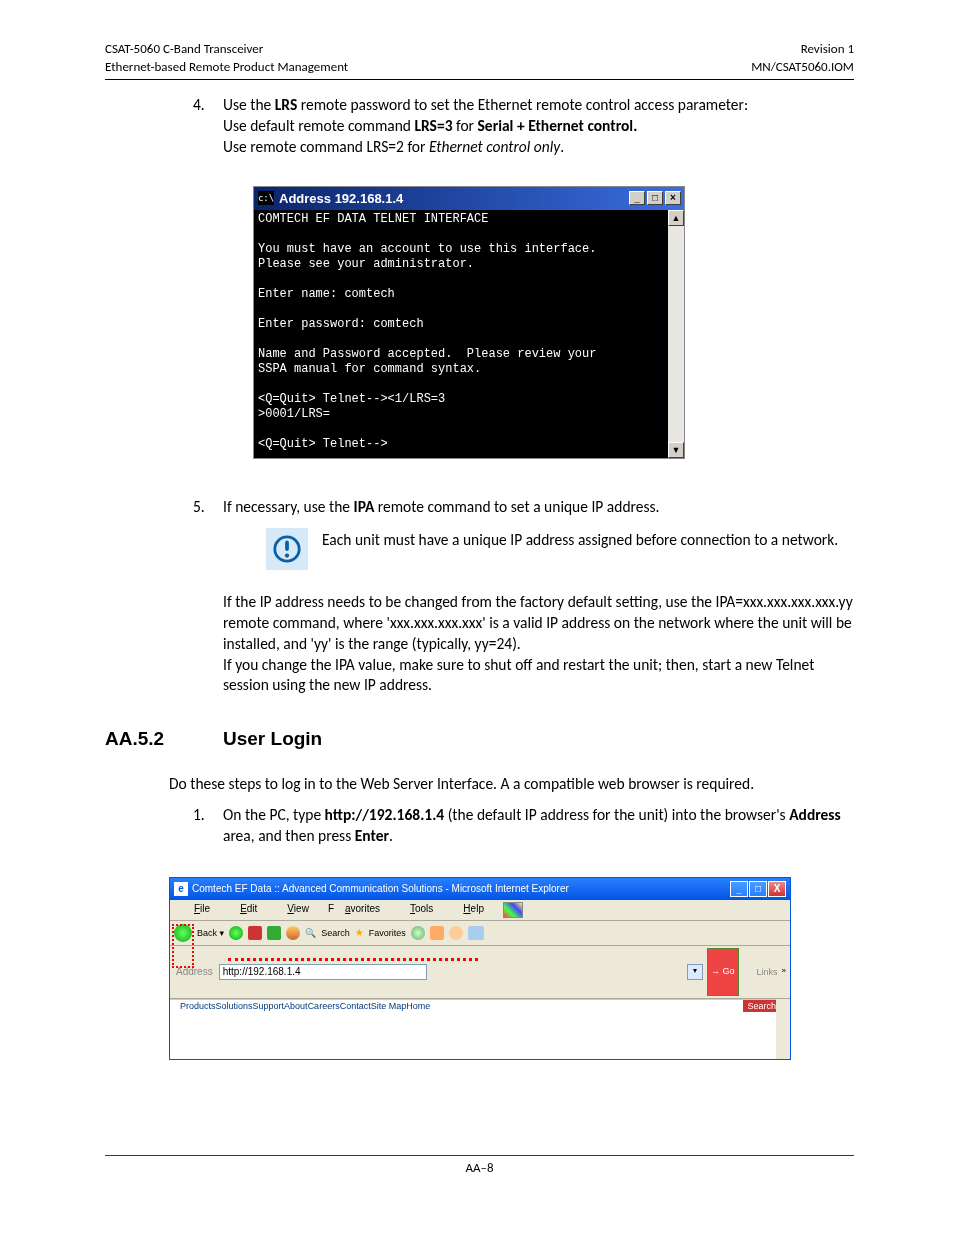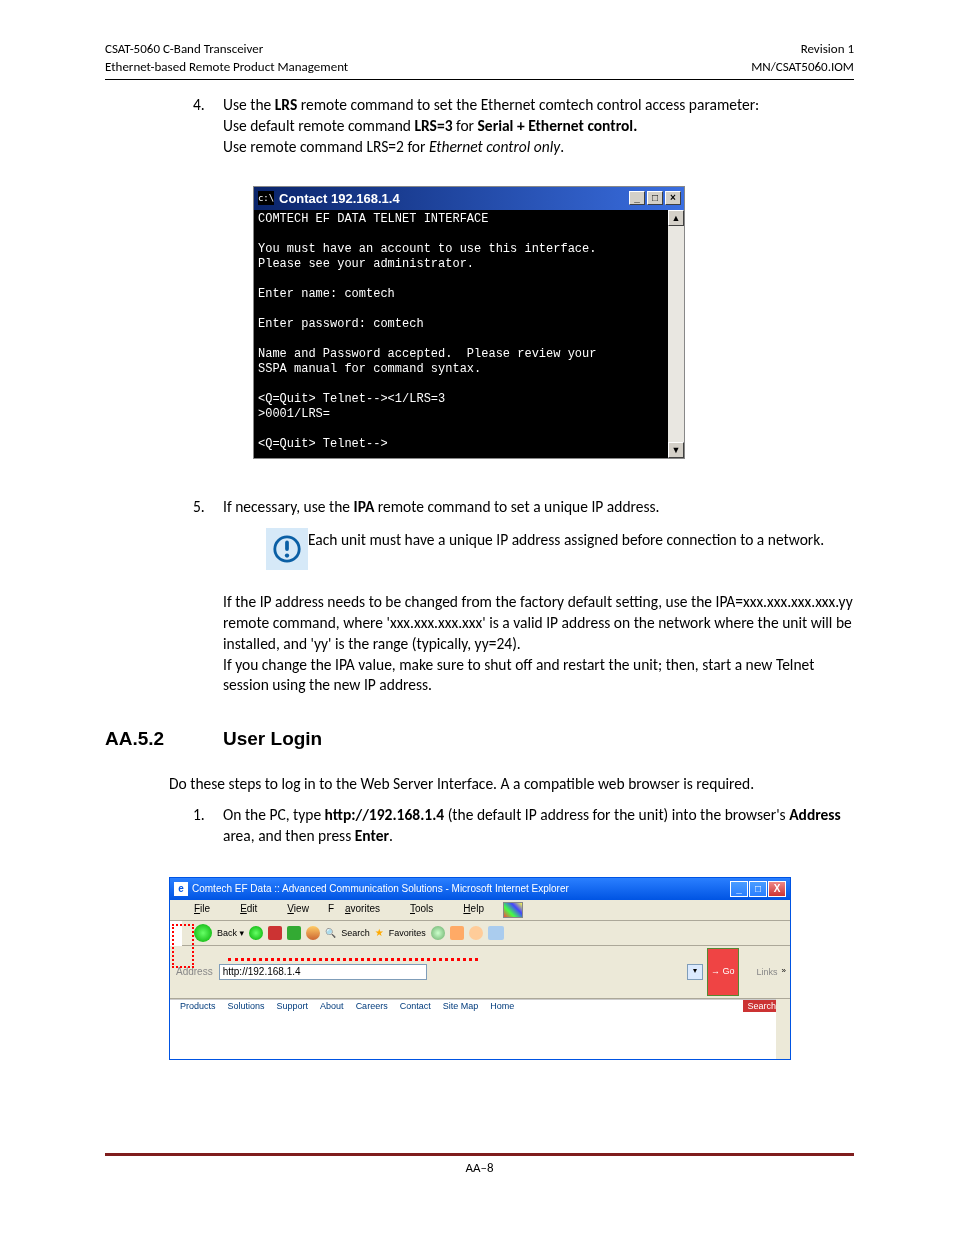--- a/index.html
+++ b/index.html
@@ -118,20 +118,21 @@
     font-size:9px;
     line-height:14px;
     box-sizing: border-box;
   }
   .sb-track { flex:1; background:#e9e7e1; }
 
   
   .note {
     display: flex;
     align-items: flex-start;
+    gap: 14px;
     margin: 10px 0 22px 0;
     padding-left: 43px;
   }
   .note-icon {
     width: 42px; height: 42px;
     background: #d6e9f8;
     display: flex;
     align-items: center;
     justify-content: center;
   }
@@ -195,26 +196,25 @@
   }
   .ie-menu span { font-size:10px;margin-left:11px; }
   .ie-menu .u { text-decoration: underline; }
   .ie-flag {
     margin-left:auto;width:18px;height:14px;
     background:linear-gradient(45deg,#f44,#4f4,#44f,#ff4);
     border:1px solid #888;
   }
   .ie-tool {
     background:#ece9d8;
-    padding:3px 12px;
+    padding:3px 4px;
     display:flex;
     align-items:center;
     gap:5px;
     border-bottom:1px solid #aca899;
-    margin-left:12px;
   }
   .tool-icon { width:18px;height:18px;border-radius:50%; }
   .ie-addr {
     background:#ece9d8;
     padding:2px 4px;
     display:flex;
     align-items:center;
     gap:4px;
     border-bottom:1px solid #aca899;
     position:relative;
@@ -264,61 +264,61 @@
   .omtech-logo .globe {
     display:inline-block;width:16px;height:16px;border-radius:50%;
     background:radial-gradient(circle at 30% 30%, #9cf,#06c);
     vertical-align:middle;margin-right:2px;
   }
   .acs {
     font-family: Arial, sans-serif;
     font-weight:bold;color:#003b7c;font-size:15px;
   }
   .ie-nav {
-    display:flex;gap:12px;padding:0 10px;font-size:9px;color:#003b7c;
+    display:flex;padding:0 10px;font-size:9px;color:#003b7c;
     border-top:1px solid #ccc;
   }
   .ie-nav .srch {
     margin-left:auto;background:#c33;color:#fff;padding:0 4px;
   }
   .ie-scroll {
     position:absolute;right:0;top:0;bottom:0;width:14px;
     background:#ece9d8;
   }
 
   .footer {
     position:absolute;left:105px;right:100px;bottom:60px;
     text-align:center;font-size:13px;
-    border-top:3px solid #7f1d1d;padding-top:4px;
+    border-top:1px solid #7f1d1d;padding-top:4px;
   }
   b { font-weight: bold; }
   i { font-style: italic; }
 </style>
 </head>
 <body>
 
 <div class="page">
   <div class="header">
     <div class="header-left"><span>CSAT-5060 C-Band Transceiver</span><br><span>Ethernet-based Remote Product Management</span></div>
     <div class="header-right"><span>Revision 1</span><br><span>MN/CSAT5060.IOM</span></div>
   </div>
 
   <div class="content">
     <ol class="ol">
       <li class="li">
         <div class="li-num">4.</div>
         <div class="li-body">
-          <p><span>Use the </span><b>LRS</b><span> remote command to set the Ethernet comtech control access parameter:</span></p>
+          <p><span>Use the </span><b>LRS</b><span> remote password to set the Ethernet remote control access parameter:</span></p>
           <p><span>Use default remote command </span><b>LRS=3</b><span> for </span><b>Serial + Ethernet control.</b></p>
           <p><span>Use remote command LRS=2 for </span><i>Ethernet control only</i><span>.</span></p>
 
           <div class="telnet-window" style="margin-top:28px;">
             <div class="telnet-titlebar">
               <span class="telnet-icon">c:\</span>
-              <span class="telnet-title">Contact 192.168.1.4</span>
+              <span class="telnet-title">Address 192.168.1.4</span>
               <span class="win-btn">_</span>
               <span class="win-btn">□</span>
               <span class="win-btn">×</span>
             </div>
             <div class="telnet-body-wrap">
               <div class="telnet-body">COMTECH EF DATA TELNET INTERFACE
 
 You must have an account to use this interface.
 Please see your administrator.
 

